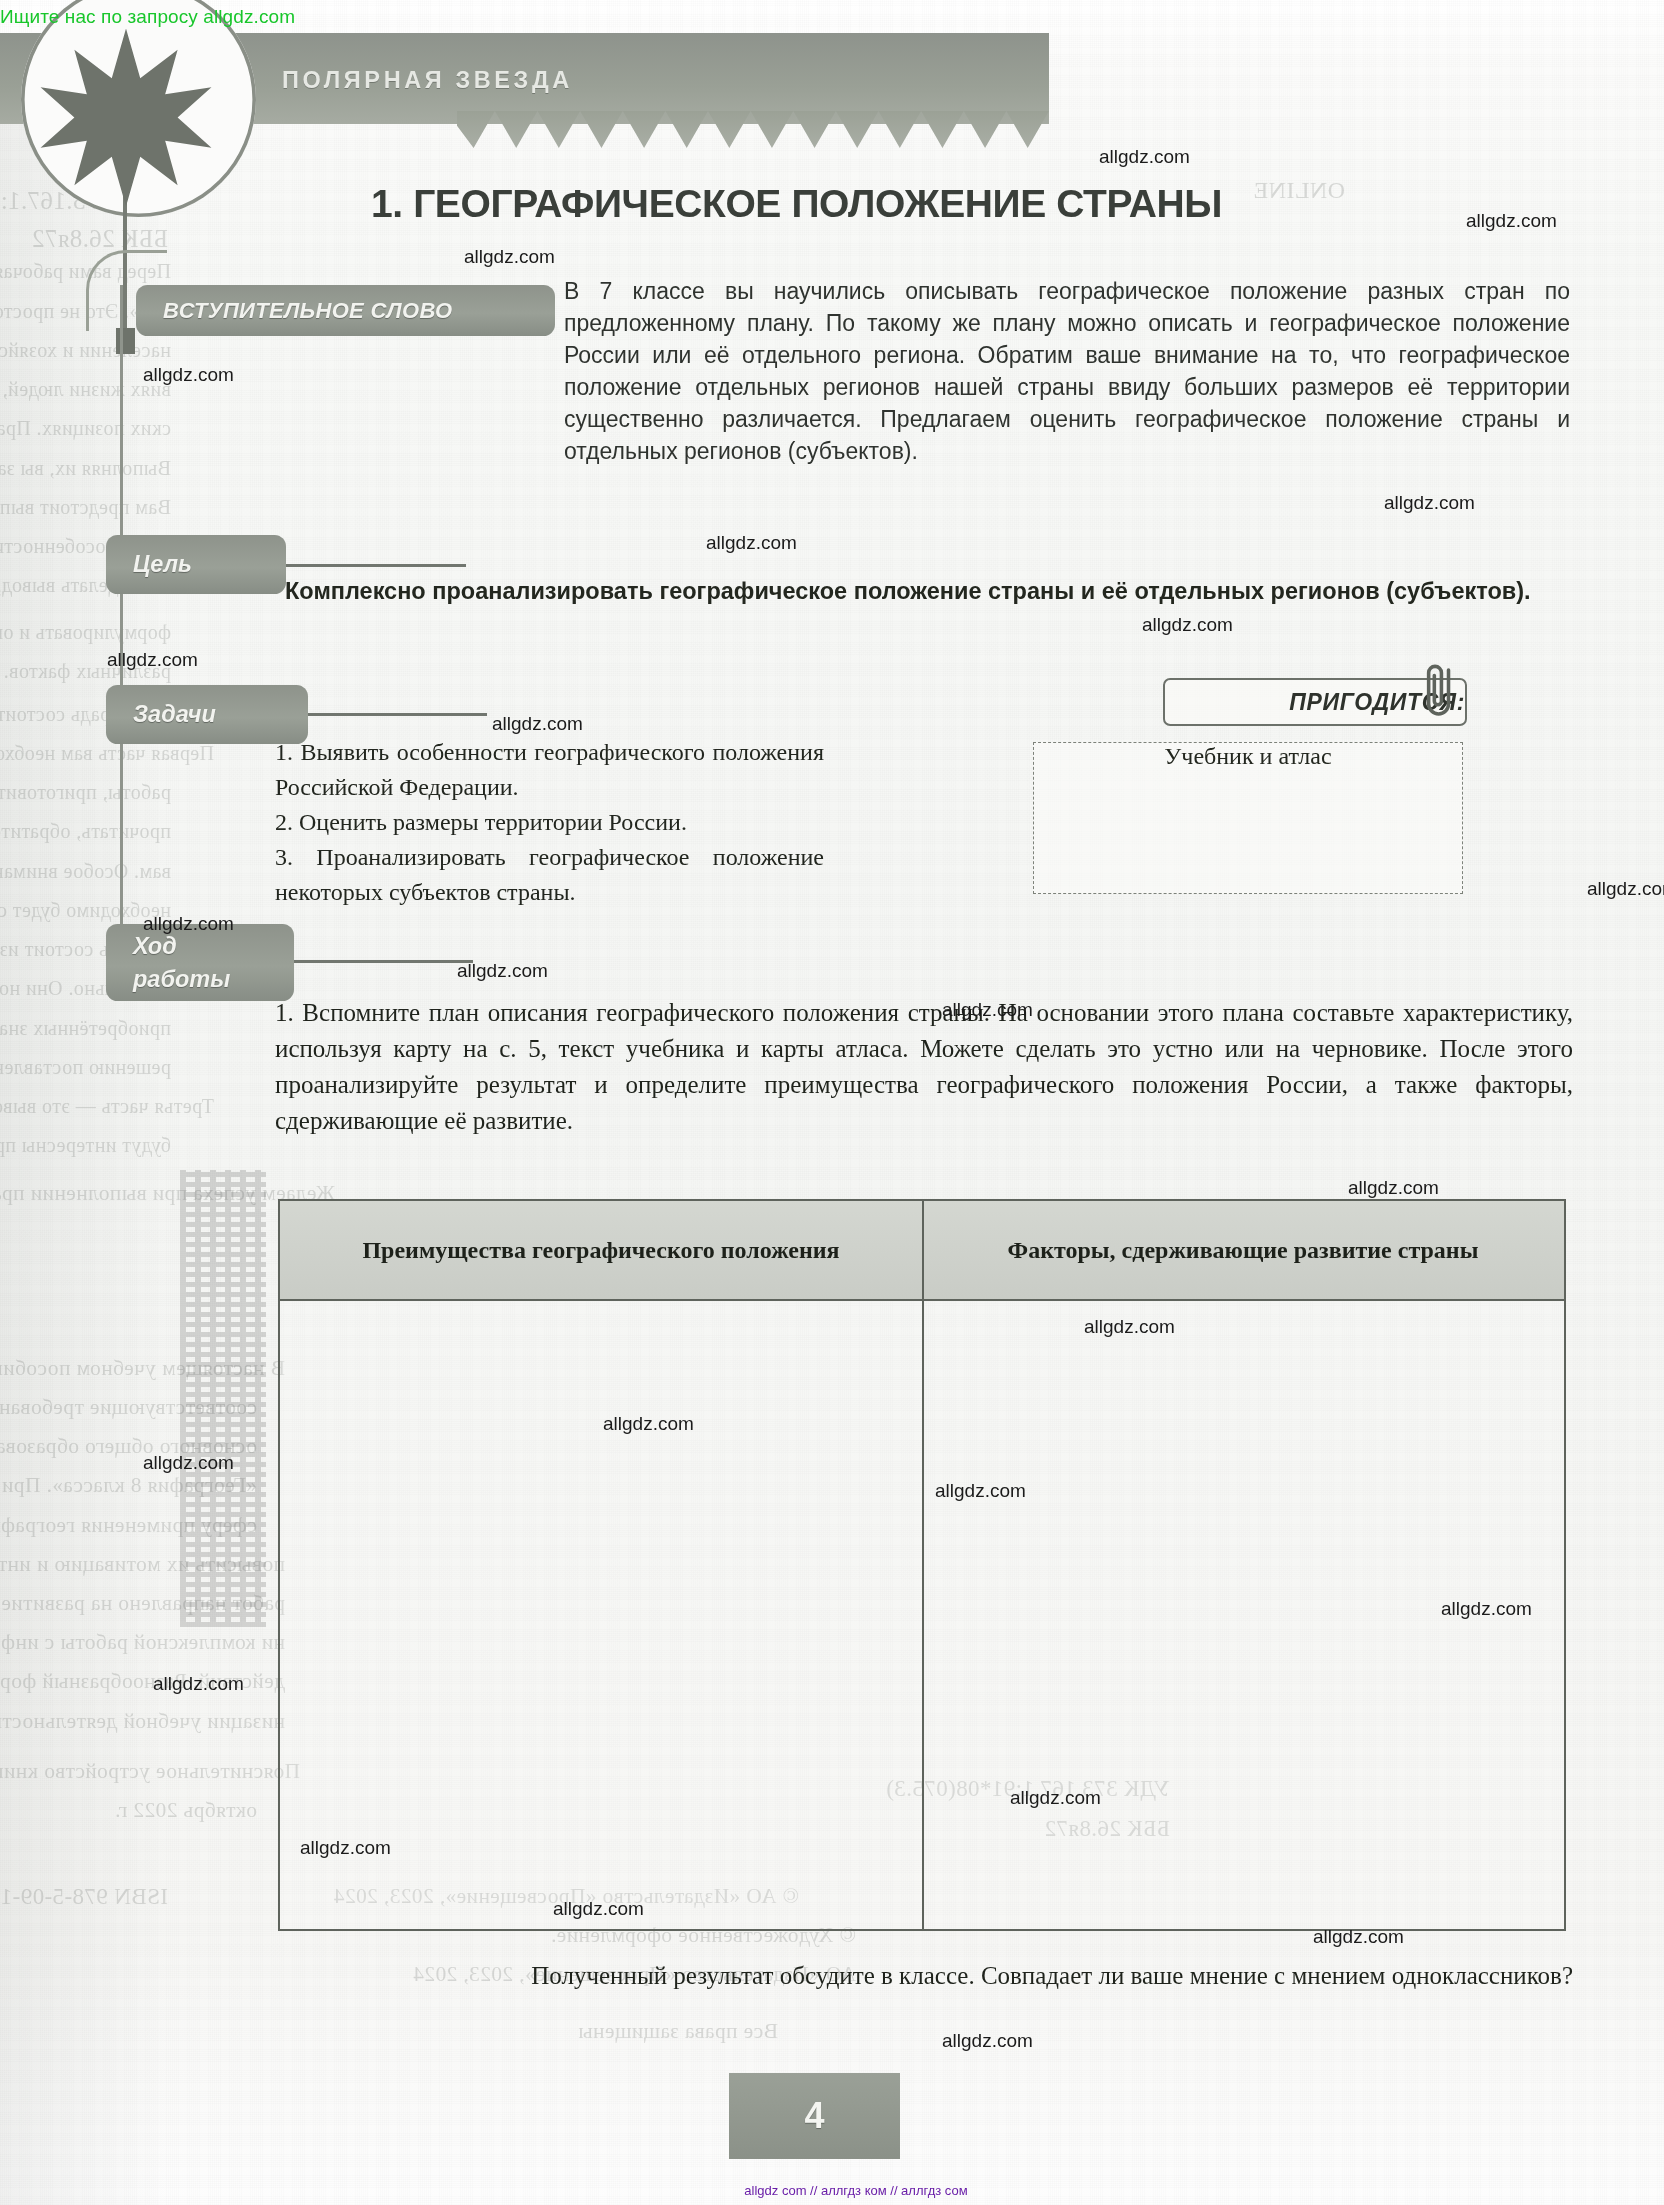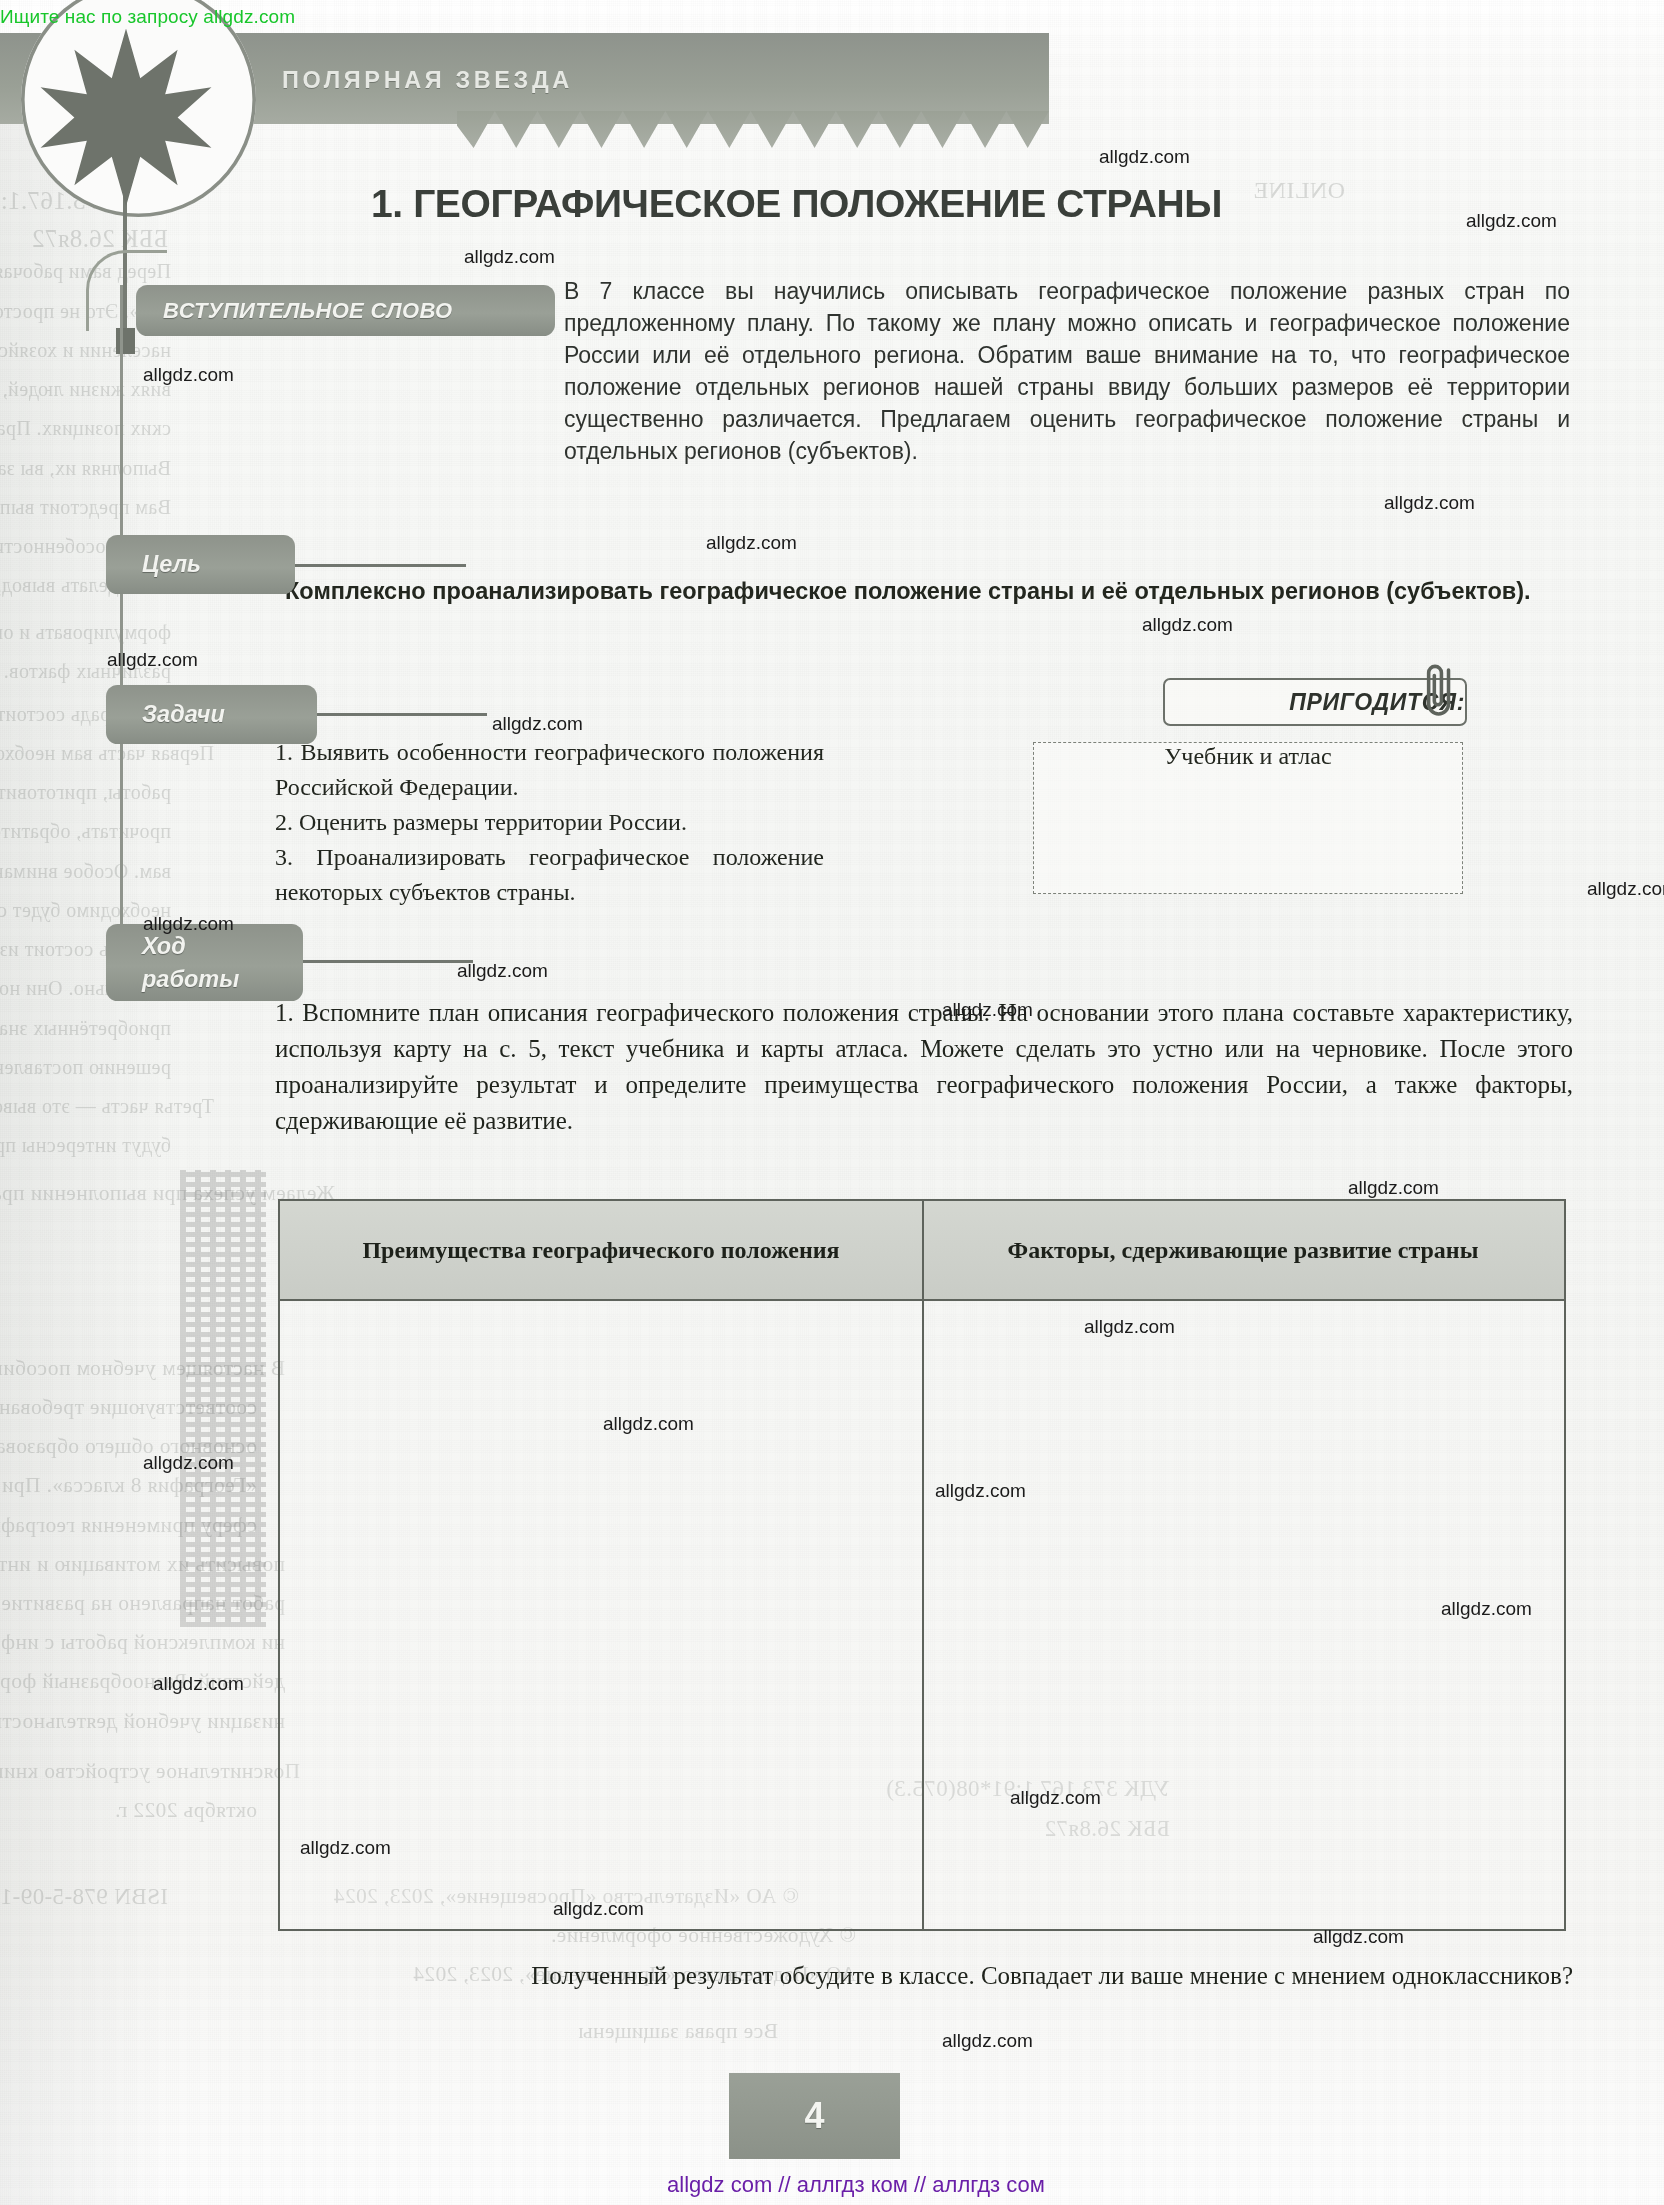--- a/index.html
+++ b/index.html
@@ -157,21 +157,21 @@
     border-radius:11.4px;
     color:#f2f3ef;
     font-family:"Liberation Sans", sans-serif;
     font-style:italic;
     font-weight:bold;
     display:flex;align-items:center;
     z-index:25;
     text-shadow:0 0.7px 0.7px rgba(60,64,60,.55);
   }
   .tab.big{ font-size:22px; padding-left:27px; letter-spacing:0.3px;}
-  .tab.sm { font-size:23.5px; padding-left:36px;}
+  .tab.sm { font-size:23.5px; padding-left:27px;}
 
   .tab-line{position:absolute;height:2.9px;background:#71766f;z-index:22;}
 
   
   .goal{
     position:absolute;left:285px;top:574px;width:1284px;
     font-family:"Liberation Sans", sans-serif;
     font-weight:bold;
     font-size:23.5px;
     line-height:34px;
@@ -280,21 +280,21 @@
     font-family:"Liberation Sans", sans-serif;
     font-weight:bold;font-size:36px;color:#f4f5f1;
     text-shadow:0 0.7px 0.7px rgba(60,64,60,.5);
   }
 
   
   .footer{
     position:absolute;left:0;right:0;bottom:7.1px;
     text-align:center;
     font-family:"Liberation Sans", sans-serif;
-    font-size:22px;color:#6a1fa8;
+    font-size:13px;color:#6a1fa8;
     z-index:60;
     padding-left:48px;
   }
 
   
   .wm{
     position:absolute;
     font-family:"Liberation Sans", sans-serif;
     font-size:19px;
     color:#1b1b1b;

